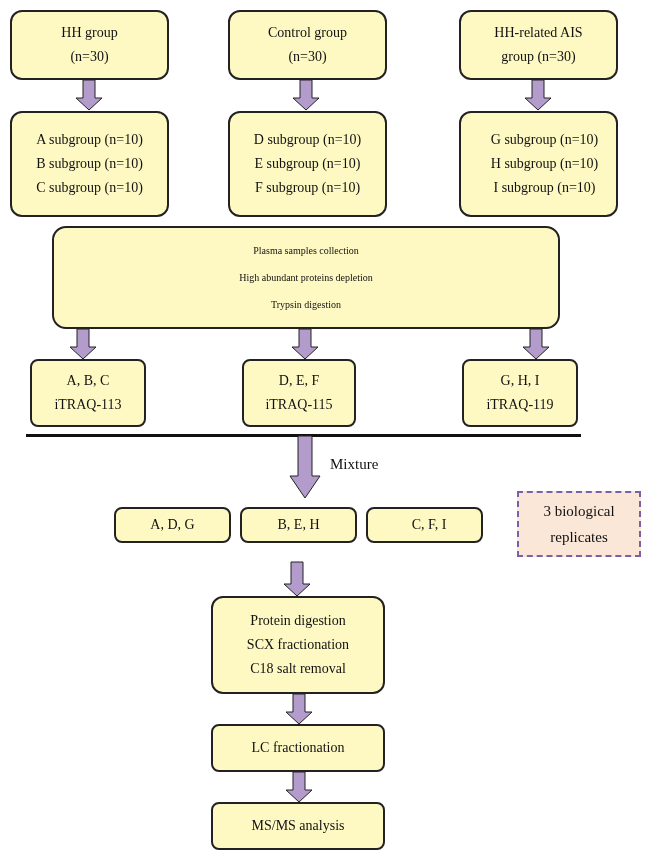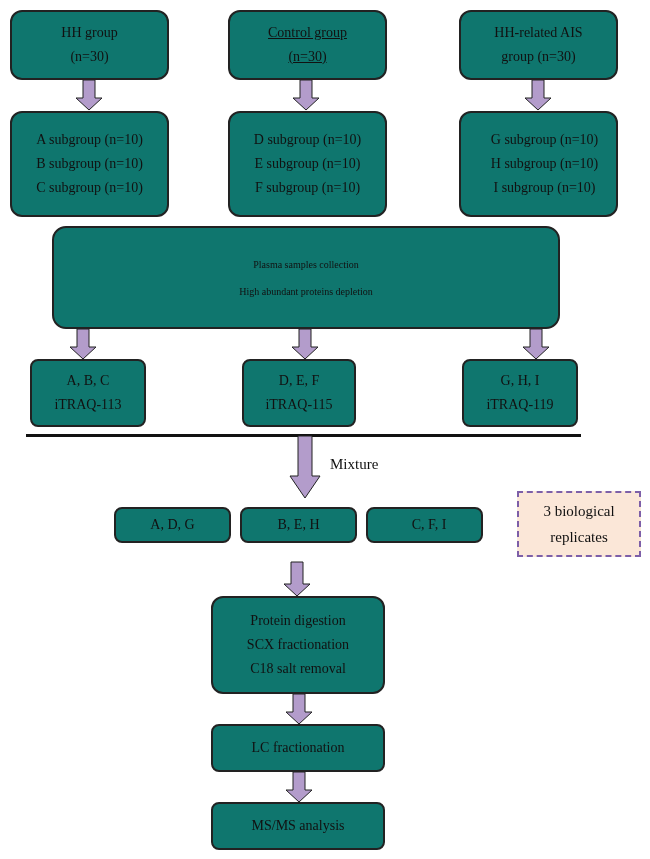--- a/index.html
+++ b/index.html
@@ -1,39 +1,39 @@
 <!DOCTYPE html>
 <html><head>
 <meta charset="utf-8">
 <style>
   html, body { margin:0; padding:0; background:#ffffff; }
   body { width:650px; height:859px; position:relative; overflow:hidden;
          font-family:"Liberation Serif", serif; color:#111; }
-  .box { position:absolute; box-sizing:border-box; background:#0f766e;
+  .box { position:absolute; box-sizing:border-box; background:#fef9c3;
          border:2px solid #222; border-radius:12px; display:flex;
          flex-direction:column; justify-content:center; align-items:center;
          text-align:center; font-size:14px; line-height:24px; }
   .box.sm { border-radius:8px; }
   .box.big { font-size:10px; line-height:27px; }
   .dash { position:absolute; box-sizing:border-box; background:#fbe7d8;
           border:2px dashed #7d5fa8; display:flex; flex-direction:column;
           justify-content:center; align-items:center; font-size:15px; line-height:26px; }
   .arrow { position:absolute; width:26px; }
   .arrow svg { display:block; overflow:visible; }
   .hline { position:absolute; height:3px; background:#111; }
   .label { position:absolute; font-size:15px; }
 </style>
 </head>
 <body>
 
 <div class="box" style="left:10px;top:10px;width:159px;height:70px;">
   <span>HH group</span>
   <span>(n=30)</span>
 </div>
-<div class="box" style="left:228px;top:10px;width:159px;height:70px;text-decoration:underline;">
+<div class="box" style="left:228px;top:10px;width:159px;height:70px;">
   <span>Control group</span>
   <span>(n=30)</span>
 </div>
 <div class="box" style="left:459px;top:10px;width:159px;height:70px;">
   <span>HH-related AIS</span>
   <span>group (n=30)</span>
 </div>
 
 <div class="arrow" style="left:76px;top:80px;">
     <svg width="26" height="30">
@@ -63,20 +63,21 @@
 </div>
 <div class="box" style="left:459px;top:111px;width:159px;height:106px;padding-left:12px;">
   <span>G subgroup (n=10)</span>
   <span>H subgroup (n=10)</span>
   <span>I subgroup (n=10)</span>
 </div>
 
 <div class="box big" style="left:52px;top:226px;width:508px;height:103px;border-radius:14px;">
   <span>Plasma samples collection</span>
   <span>High abundant proteins depletion</span>
+  <span>Trypsin digestion</span>
 </div>
 
 <div class="arrow" style="left:70px;top:329px;">
     <svg width="26" height="30">
       <polygon points="7,0 19,0 19,18 26,18 13,30 0,18 7,18" fill="#b39ccb" stroke="#222" stroke-width="1"></polygon>
     </svg>
   </div>
 <div class="arrow" style="left:292px;top:329px;">
     <svg width="26" height="30">
       <polygon points="7,0 19,0 19,18 26,18 13,30 0,18 7,18" fill="#b39ccb" stroke="#222" stroke-width="1"></polygon>

